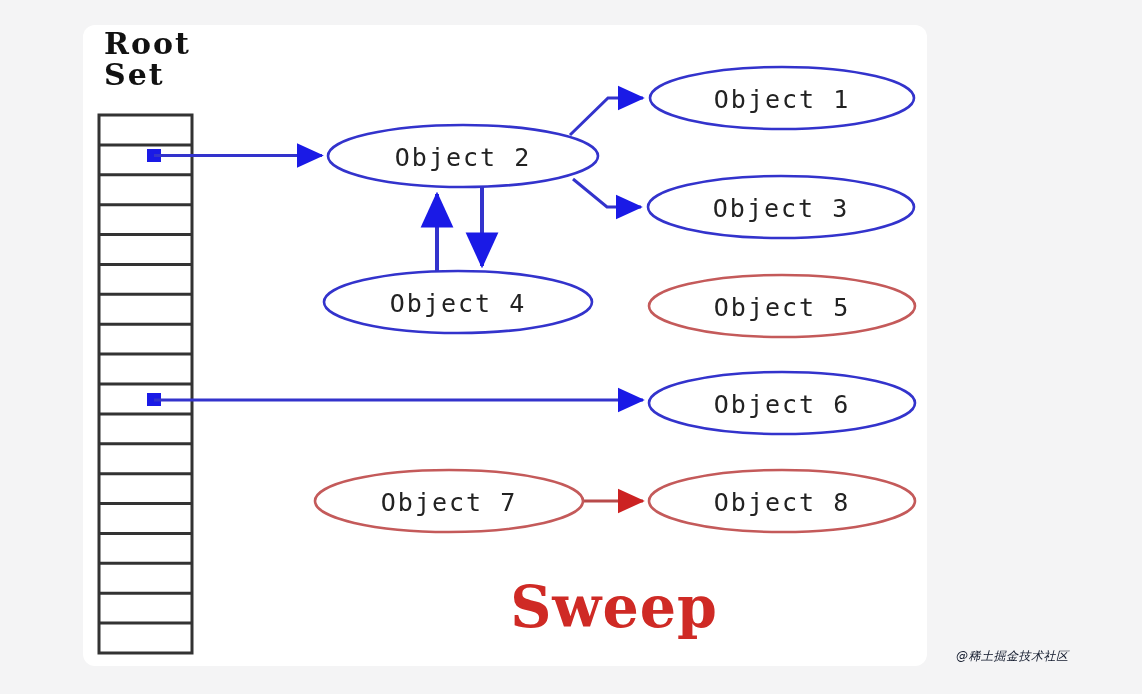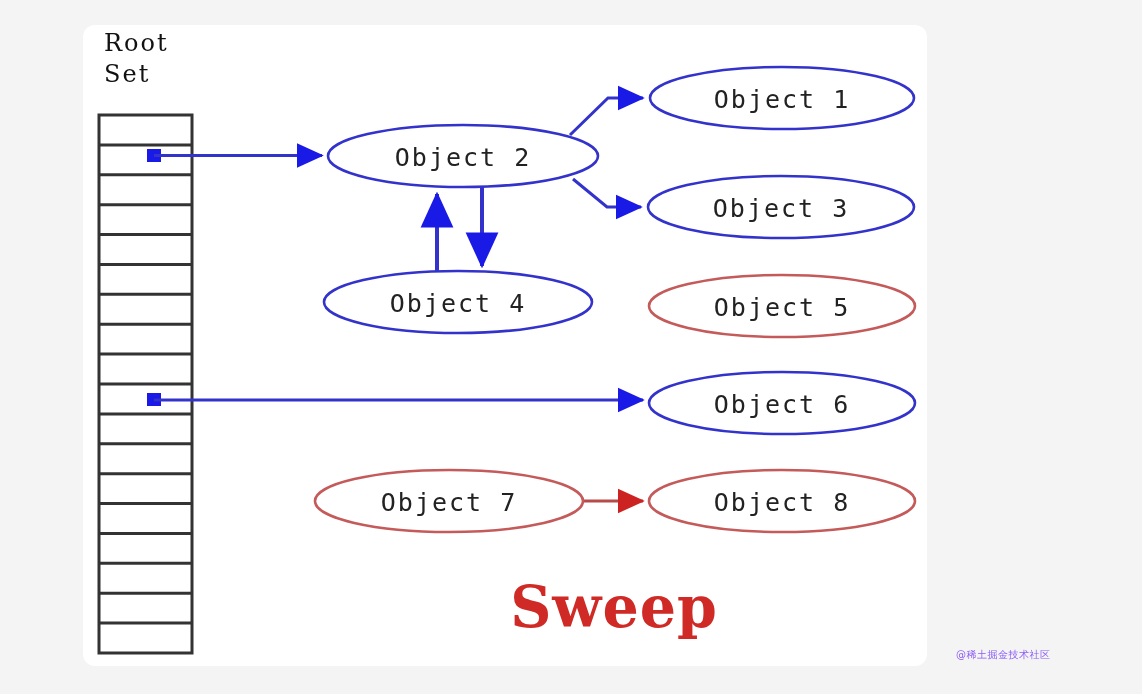--- a/index.html
+++ b/index.html
@@ -29,36 +29,37 @@
     top: 0;
     width: 1142px;
     height: 694px;
     pointer-events: none;
   }
   .root-label {
     position: absolute;
     left: 104px;
     top: 28px;
     font-family: "DejaVu Serif", "Liberation Serif", serif;
-    font-weight: normal;
-    font-size: 24px;
+    font-weight: bold;
+    font-size: 30px;
     letter-spacing: 2px;
     color: #111111;
     line-height: 31px;
     white-space: pre-line;
   }
   .watermark {
     position: absolute;
     left: 956px;
     top: 648px;
     font-family: "DejaVu Sans", sans-serif;
-    font-size: 10px;
-    color: #8b5cf6;
+    font-size: 12px;
+    color: #0f172a;
     letter-spacing: 0.5px;
     white-space: nowrap;
+    font-style: italic;
   }
   .node-text {
     font-family: "DejaVu Sans Mono", "Liberation Mono", monospace;
     font-size: 25px;
     letter-spacing: 2px;
     fill: #222222;
     dominant-baseline: central;
     text-anchor: middle;
   }
   .sweep-text {

